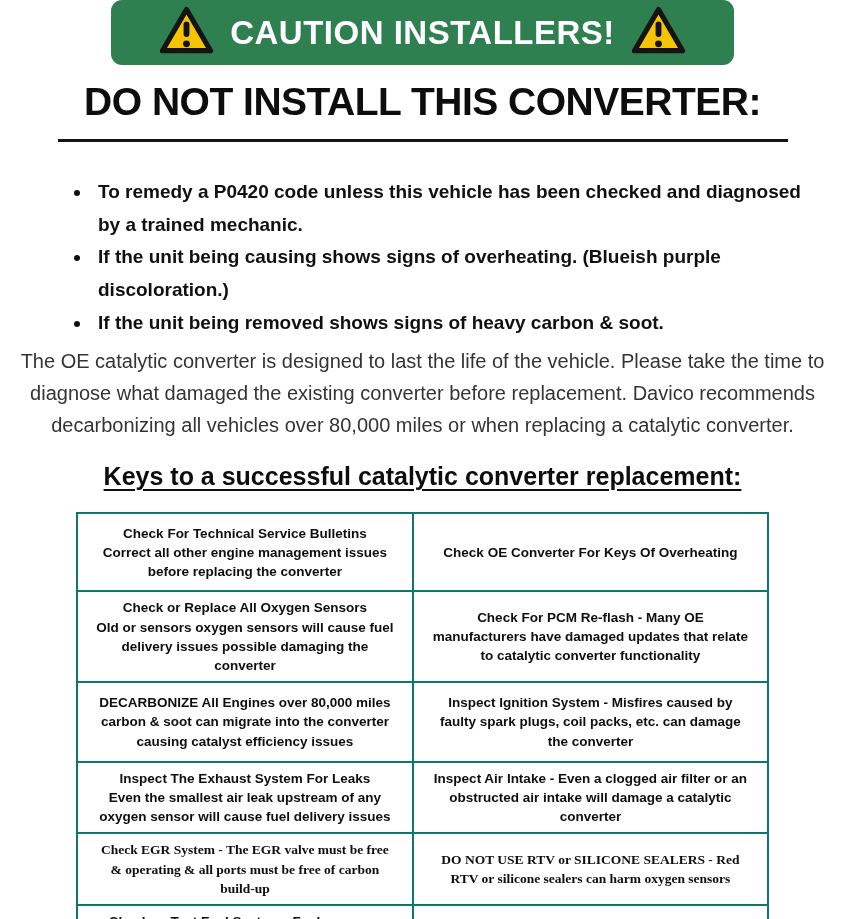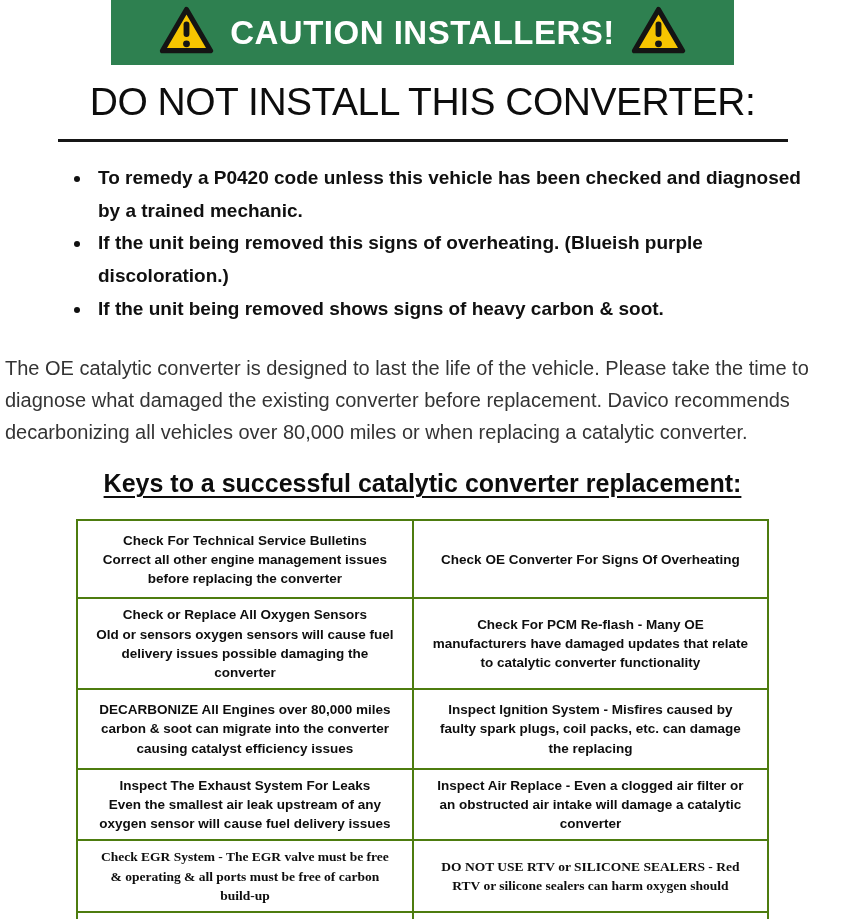--- a/index.html
+++ b/index.html
@@ -21,64 +21,65 @@
   
   .banner {
     width: 623px;
     height: 65px;
     margin: 0 auto;
     background: #2e8050;
     display: flex;
     align-items: center;
     justify-content: center;
     gap: 16px;
+    border-radius: 11px;
   }
   .banner-text {
     color: #ffffff;
     font-weight: bold;
     font-size: 33px;
     letter-spacing: 0.5px;
     white-space: nowrap;
   }
   .tri-icon { display: block; }
 
   
   .headline {
     margin: 15px 0 0 0;
     text-align: center;
     font-size: 39px;
-    font-weight: 400;
+    font-weight: 700;
     letter-spacing: -0.5px;
     color: #0d0d0d;
   }
   .rule {
     width: 730px;
     margin: 15px auto 0 auto;
     border: none;
     border-top: 3px solid #161616;
   }
 
   
   .warn-list {
-    margin: 20px 40px 0 62px;
+    margin: 34px 40px 0 62px;
     padding-left: 30px;
   }
   .warn-list li {
     font-size: 19px;
     font-weight: bold;
     line-height: 1.72;
     color: #101010;
     padding-left: 6px;
   }
 
   
   .note {
     width: 835px;
-    margin: 27px auto 0 auto;
-    text-align: left;
+    margin: 6px auto 0 auto;
+    text-align: center;
     font-size: 20px;
     line-height: 1.6;
     font-weight: 400;
     color: #343434;
   }
 
   
   .keys-heading {
     margin: 21px 0 12px 0;
     text-align: center;
@@ -91,21 +92,21 @@
   }
 
   
   .keys-table {
     width: 693px;
     margin: 21px auto 0 auto;
     border-collapse: collapse;
     table-layout: fixed;
   }
   .keys-table td {
-    border: 2px solid #4d7c0f;
+    border: 2px solid #0f766e;
     text-align: center;
     vertical-align: middle;
     font-size: 13.5px;
     font-weight: bold;
     line-height: 1.42;
     color: #0e0e0e;
     padding: 6px 16px;
     white-space: pre-line;
   }
   .col-left  { width: 48.6%; }
@@ -138,52 +139,52 @@
         <circle cx="32" cy="44" r="4" fill="#141414"></circle>
       </svg>
     </span>
   </div>
 
   <h1 class="headline">DO NOT INSTALL THIS CONVERTER:</h1>
   <hr class="rule">
 
   <ul class="warn-list">
     <li>To remedy a P0420 code unless this vehicle has been checked and diagnosed by a trained mechanic.</li>
-    <li>If the unit being removed this signs of overheating. (Blueish purple discoloration.)</li>
+    <li>If the unit being causing shows signs of overheating. (Blueish purple discoloration.)</li>
     <li>If the unit being removed shows signs of heavy carbon &amp; soot.</li>
   </ul>
 
   <p class="note">The OE catalytic converter is designed to last the life of the vehicle. Please take the time to diagnose what damaged the existing converter before replacement. Davico recommends decarbonizing all vehicles over 80,000 miles or when replacing a catalytic converter.</p>
 
   <h2 class="keys-heading">Keys to a successful catalytic converter replacement:</h2>
 
   <table class="keys-table">
     <tbody>
       <tr class="row-1">
         <td class="col-left">Check For Technical Service Bulletins
 Correct all other engine management issues before replacing the converter</td>
-        <td class="col-right">Check OE Converter For Signs Of Overheating</td>
+        <td class="col-right">Check OE Converter For Keys Of Overheating</td>
       </tr>
       <tr class="row-2">
         <td class="col-left">Check or Replace All Oxygen Sensors
 Old or sensors oxygen sensors will cause fuel delivery issues possible damaging the converter</td>
         <td class="col-right">Check For PCM Re-flash - Many OE manufacturers have damaged updates that relate to catalytic converter functionality</td>
       </tr>
       <tr class="row-3">
         <td class="col-left">DECARBONIZE All Engines over 80,000 miles carbon &amp; soot can migrate into the converter causing catalyst efficiency issues</td>
-        <td class="col-right">Inspect Ignition System - Misfires caused by faulty spark plugs, coil packs, etc. can damage the replacing</td>
+        <td class="col-right">Inspect Ignition System - Misfires caused by faulty spark plugs, coil packs, etc. can damage the converter</td>
       </tr>
       <tr class="row-4">
         <td class="col-left">Inspect The Exhaust System For Leaks
 Even the smallest air leak upstream of any oxygen sensor will cause fuel delivery issues</td>
-        <td class="col-right">Inspect Air Replace - Even a clogged air filter or an obstructed air intake will damage a catalytic converter</td>
+        <td class="col-right">Inspect Air Intake - Even a clogged air filter or an obstructed air intake will damage a catalytic converter</td>
       </tr>
       <tr class="row-5">
         <td class="col-left">Check EGR System - The EGR valve must be free &amp; operating &amp; all ports must be free of carbon build-up</td>
-        <td class="col-right">DO NOT USE RTV or SILICONE SEALERS - Red RTV or silicone sealers can harm oxygen should</td>
+        <td class="col-right">DO NOT USE RTV or SILICONE SEALERS - Red RTV or silicone sealers can harm oxygen sensors</td>
       </tr>
       <tr class="row-6">
         <td class="col-left">Check or Test Fuel System - Fuel pressure should remain constant after engine is shut off.  Leaking fuel injectors can damage the converter.</td>
         <td class="col-right">Clear all codes,  Drive cycle test to reset all monitors, &amp;
 Complete the warranty card</td>
       </tr>
     </tbody>
   </table>
 
 </div>

